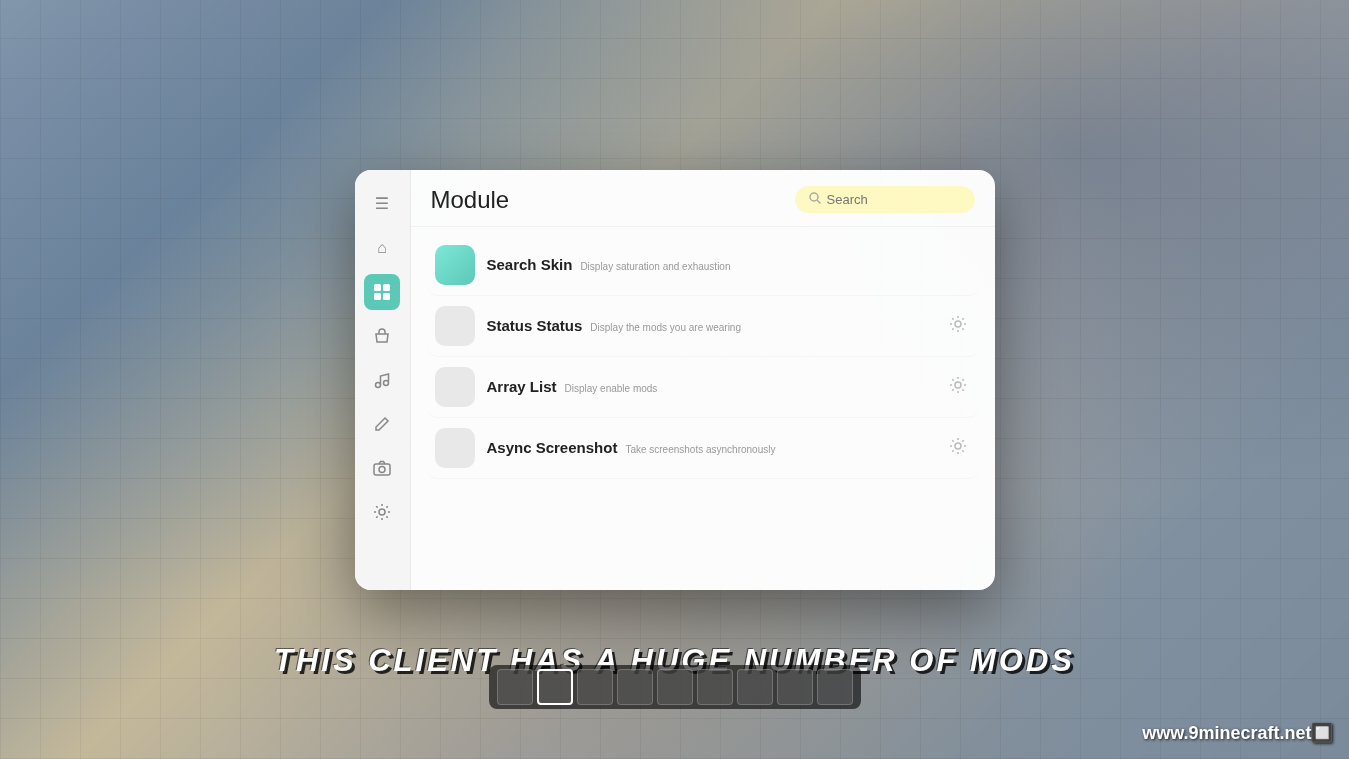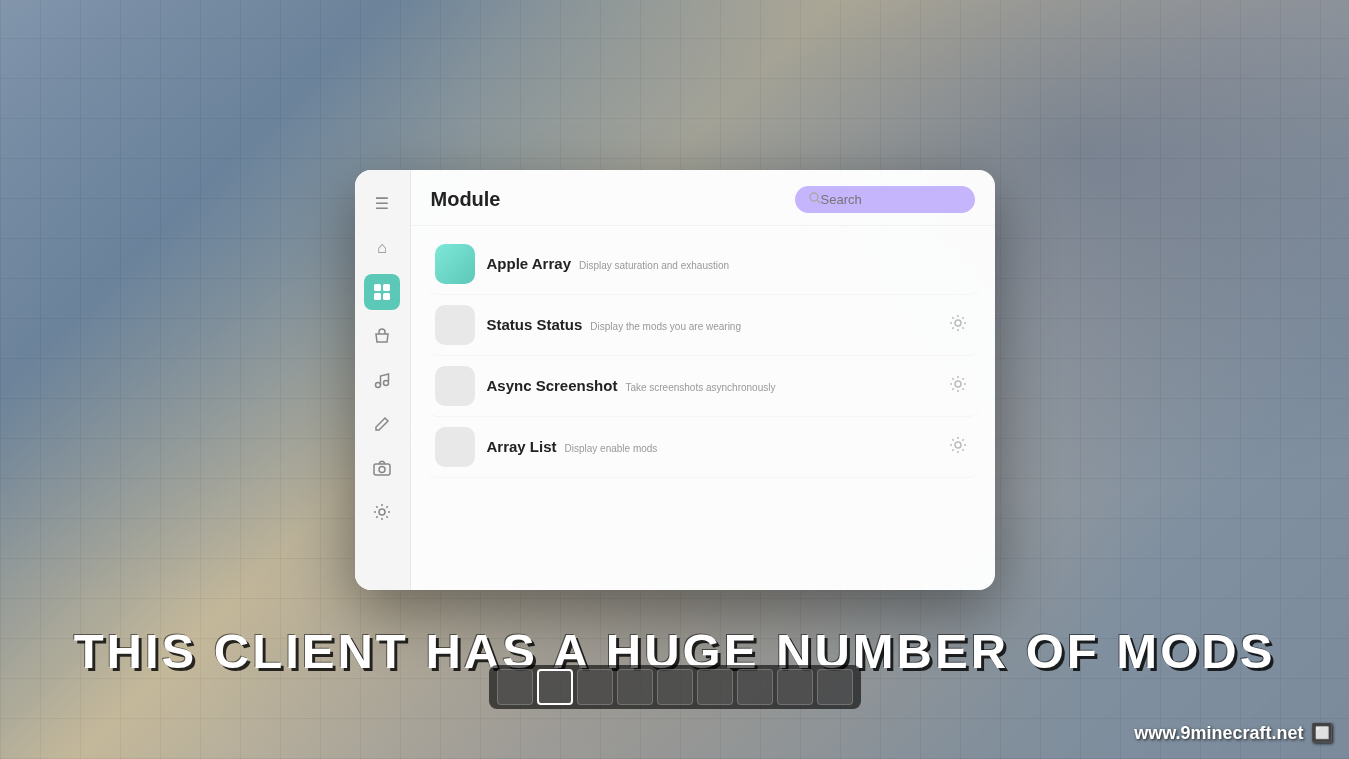--- a/index.html
+++ b/index.html
@@ -37,40 +37,41 @@
         repeating-linear-gradient(0deg, rgba(0,0,0,0.05) 0px, rgba(0,0,0,0.05) 1px, transparent 1px, transparent 40px),
         repeating-linear-gradient(90deg, rgba(0,0,0,0.05) 0px, rgba(0,0,0,0.05) 1px, transparent 1px, transparent 40px);
     }
 
     .bottom-text {
       position: absolute;
       bottom: 80px;
       left: 50%;
       transform: translateX(-50%);
       color: white;
-      font-size: 49px;
+      font-size: 31px;
       font-weight: 900;
       text-transform: uppercase;
       letter-spacing: 3px;
       text-shadow: 3px 3px 0px rgba(0,0,0,0.8), -1px -1px 0px rgba(0,0,0,0.5);
       white-space: nowrap;
       font-family: 'Arial Black', sans-serif;
+      font-style: italic;
     }
 
     .watermark {
       position: absolute;
       bottom: 15px;
       right: 15px;
       color: white;
       font-size: 18px;
       font-weight: bold;
       text-shadow: 1px 1px 3px rgba(0,0,0,0.8);
       display: flex;
       align-items: center;
-      gap: 8px;
+      gap: 0;
       margin-left: 22px;
     }
 
     
     .modal-overlay {
       position: absolute;
       inset: 0;
       display: flex;
       align-items: center;
       justify-content: center;
@@ -125,31 +126,32 @@
 
     .header {
       display: flex;
       align-items: center;
       justify-content: space-between;
       padding: 16px 20px 12px;
       border-bottom: 1px solid #f0f0f0;
     }
 
     .header-title {
-      font-size: 20px;
-      font-weight: 700;
+      font-size: 24px;
+      font-weight: 400;
       color: #222;
     }
 
     .search-box {
       display: flex;
       align-items: center;
-      background: #c4b5fd;
+      background: #fef9c3;
       border-radius: 20px;
       padding: 6px 14px;
+      gap: 6px;
       width: 180px;
     }
 
     .search-icon {
       color: #aaa;
       font-size: 12px;
     }
 
     .search-input {
       border: none;
@@ -308,51 +310,51 @@
           </span>
           <input class="search-input" type="text" placeholder="Search" style="">
         </div>
       </div>
 
       <div class="module-list" id="module-list">
 
       <div class="module-item">
             <div class="module-toggle active"></div>
             <div class="module-info">
-              <span class="module-name">Apple Array</span>
+              <span class="module-name">Search Skin</span>
               <span class="module-desc">Display saturation and exhaustion</span>
             </div>
           </div>
           <div class="module-item">
             <div class="module-toggle"></div>
             <div class="module-info">
               <span class="module-name">Status Status</span>
               <span class="module-desc">Display the mods you are wearing</span>
             </div>
             <span class="module-settings"><svg width="18" height="18" viewBox="0 0 18 18" fill="none">
       <circle cx="9" cy="9" r="3" stroke="#bbb" stroke-width="1.5"></circle>
       <path d="M9 1v2M9 15v2M1 9h2M15 9h2M3.22 3.22l1.41 1.41M13.36 13.36l1.41 1.41M3.22 14.78l1.41-1.41M13.36 4.64l1.41-1.41" stroke="#bbb" stroke-width="1.5"></path>
     </svg></span>
           </div>
           <div class="module-item">
             <div class="module-toggle"></div>
             <div class="module-info">
-              <span class="module-name">Async Screenshot</span>
-              <span class="module-desc">Take screenshots asynchronously</span>
+              <span class="module-name">Array List</span>
+              <span class="module-desc">Display enable mods</span>
             </div>
             <span class="module-settings"><svg width="18" height="18" viewBox="0 0 18 18" fill="none">
       <circle cx="9" cy="9" r="3" stroke="#bbb" stroke-width="1.5"></circle>
       <path d="M9 1v2M9 15v2M1 9h2M15 9h2M3.22 3.22l1.41 1.41M13.36 13.36l1.41 1.41M3.22 14.78l1.41-1.41M13.36 4.64l1.41-1.41" stroke="#bbb" stroke-width="1.5"></path>
     </svg></span>
           </div>
           <div class="module-item">
             <div class="module-toggle"></div>
             <div class="module-info">
-              <span class="module-name">Array List</span>
-              <span class="module-desc">Display enable mods</span>
+              <span class="module-name">Async Screenshot</span>
+              <span class="module-desc">Take screenshots asynchronously</span>
             </div>
             <span class="module-settings"><svg width="18" height="18" viewBox="0 0 18 18" fill="none">
       <circle cx="9" cy="9" r="3" stroke="#bbb" stroke-width="1.5"></circle>
       <path d="M9 1v2M9 15v2M1 9h2M15 9h2M3.22 3.22l1.41 1.41M13.36 13.36l1.41 1.41M3.22 14.78l1.41-1.41M13.36 4.64l1.41-1.41" stroke="#bbb" stroke-width="1.5"></path>
     </svg></span>
           </div>
         </div>
     </div>
 
   </div>

